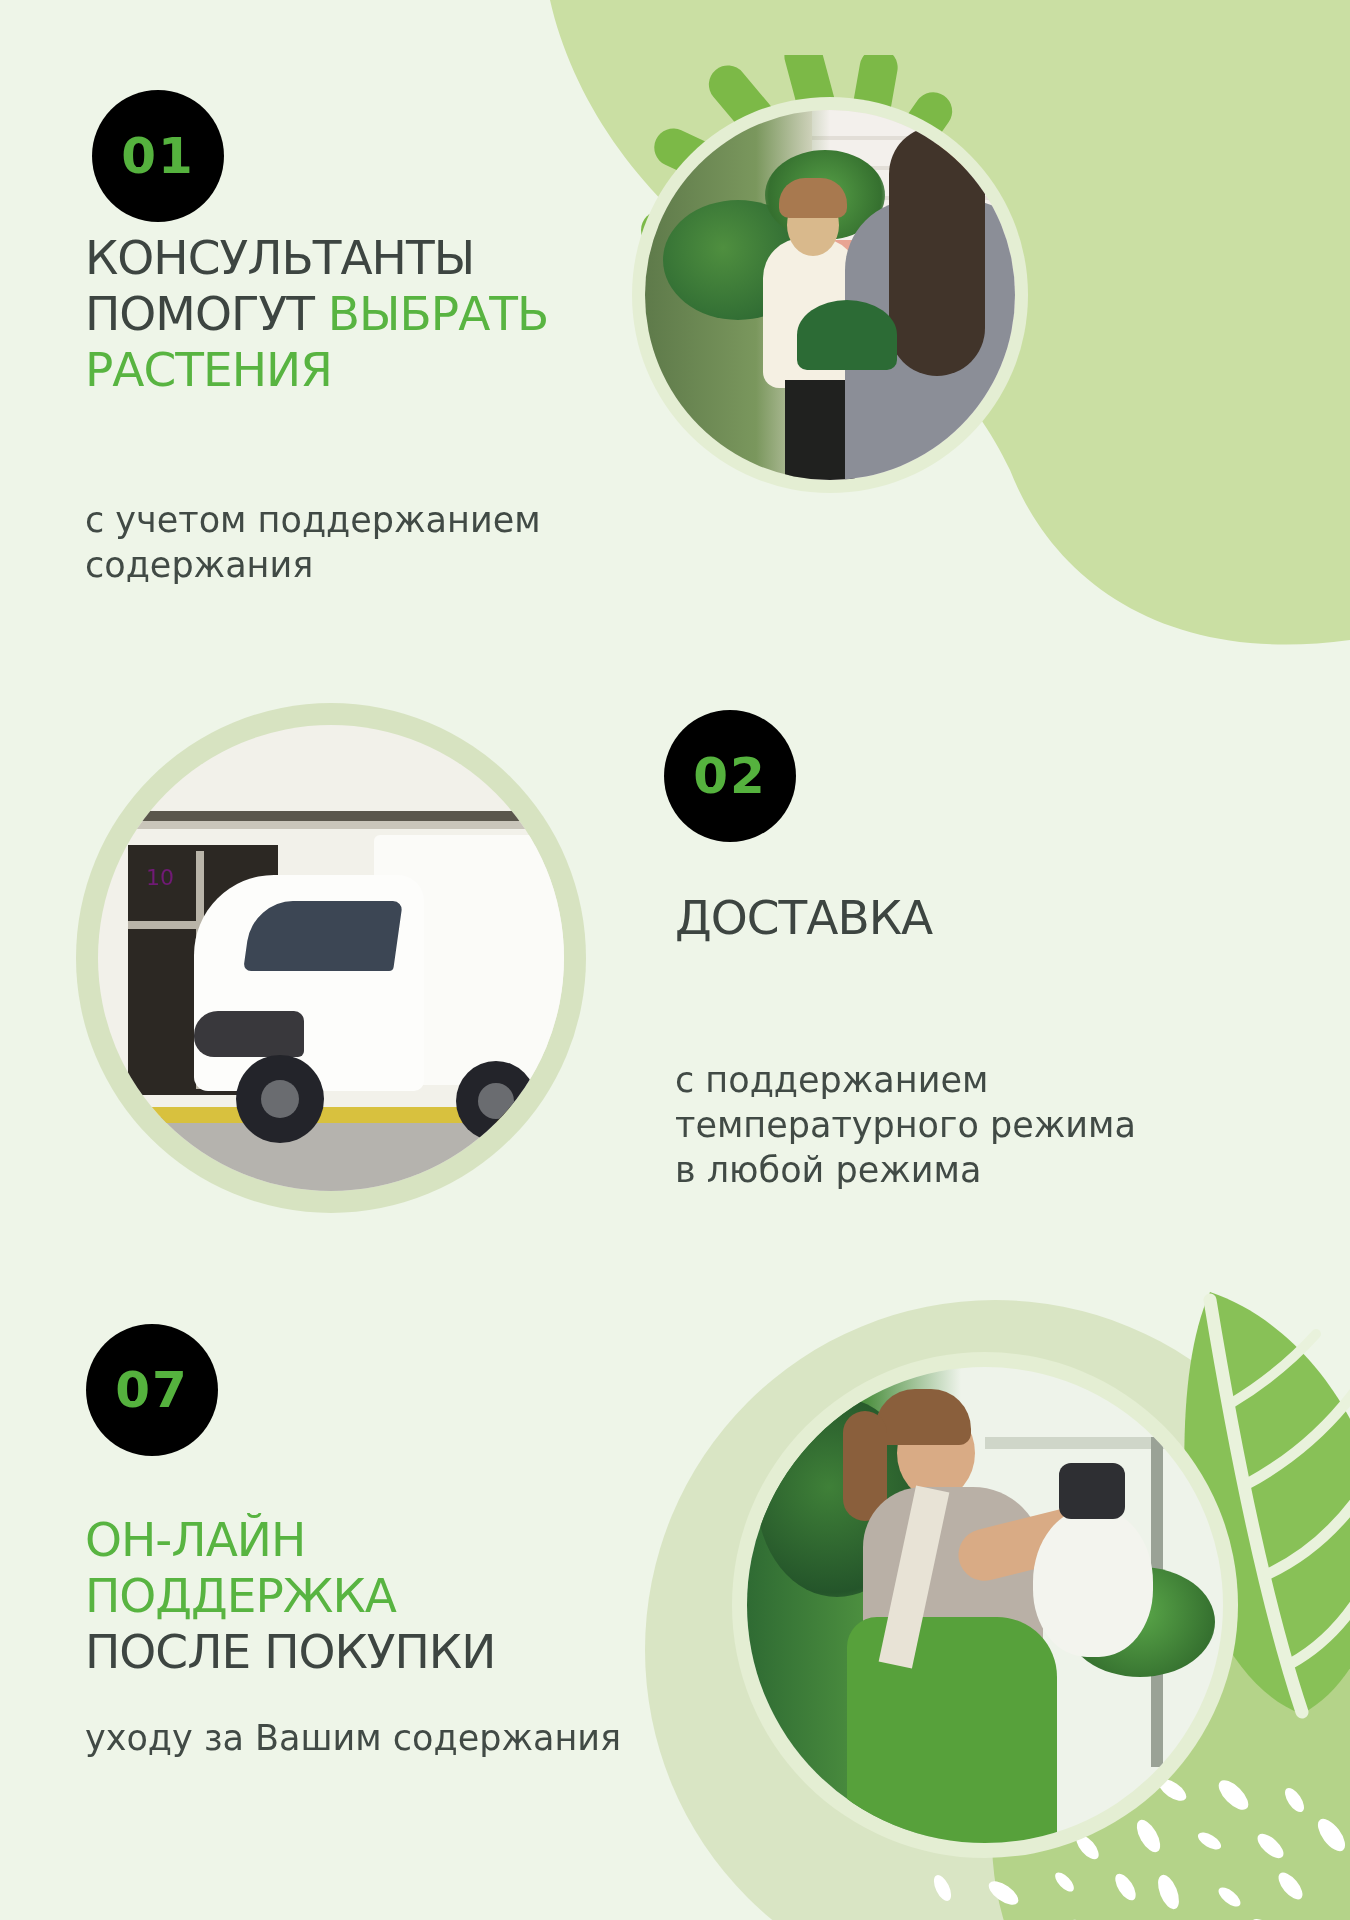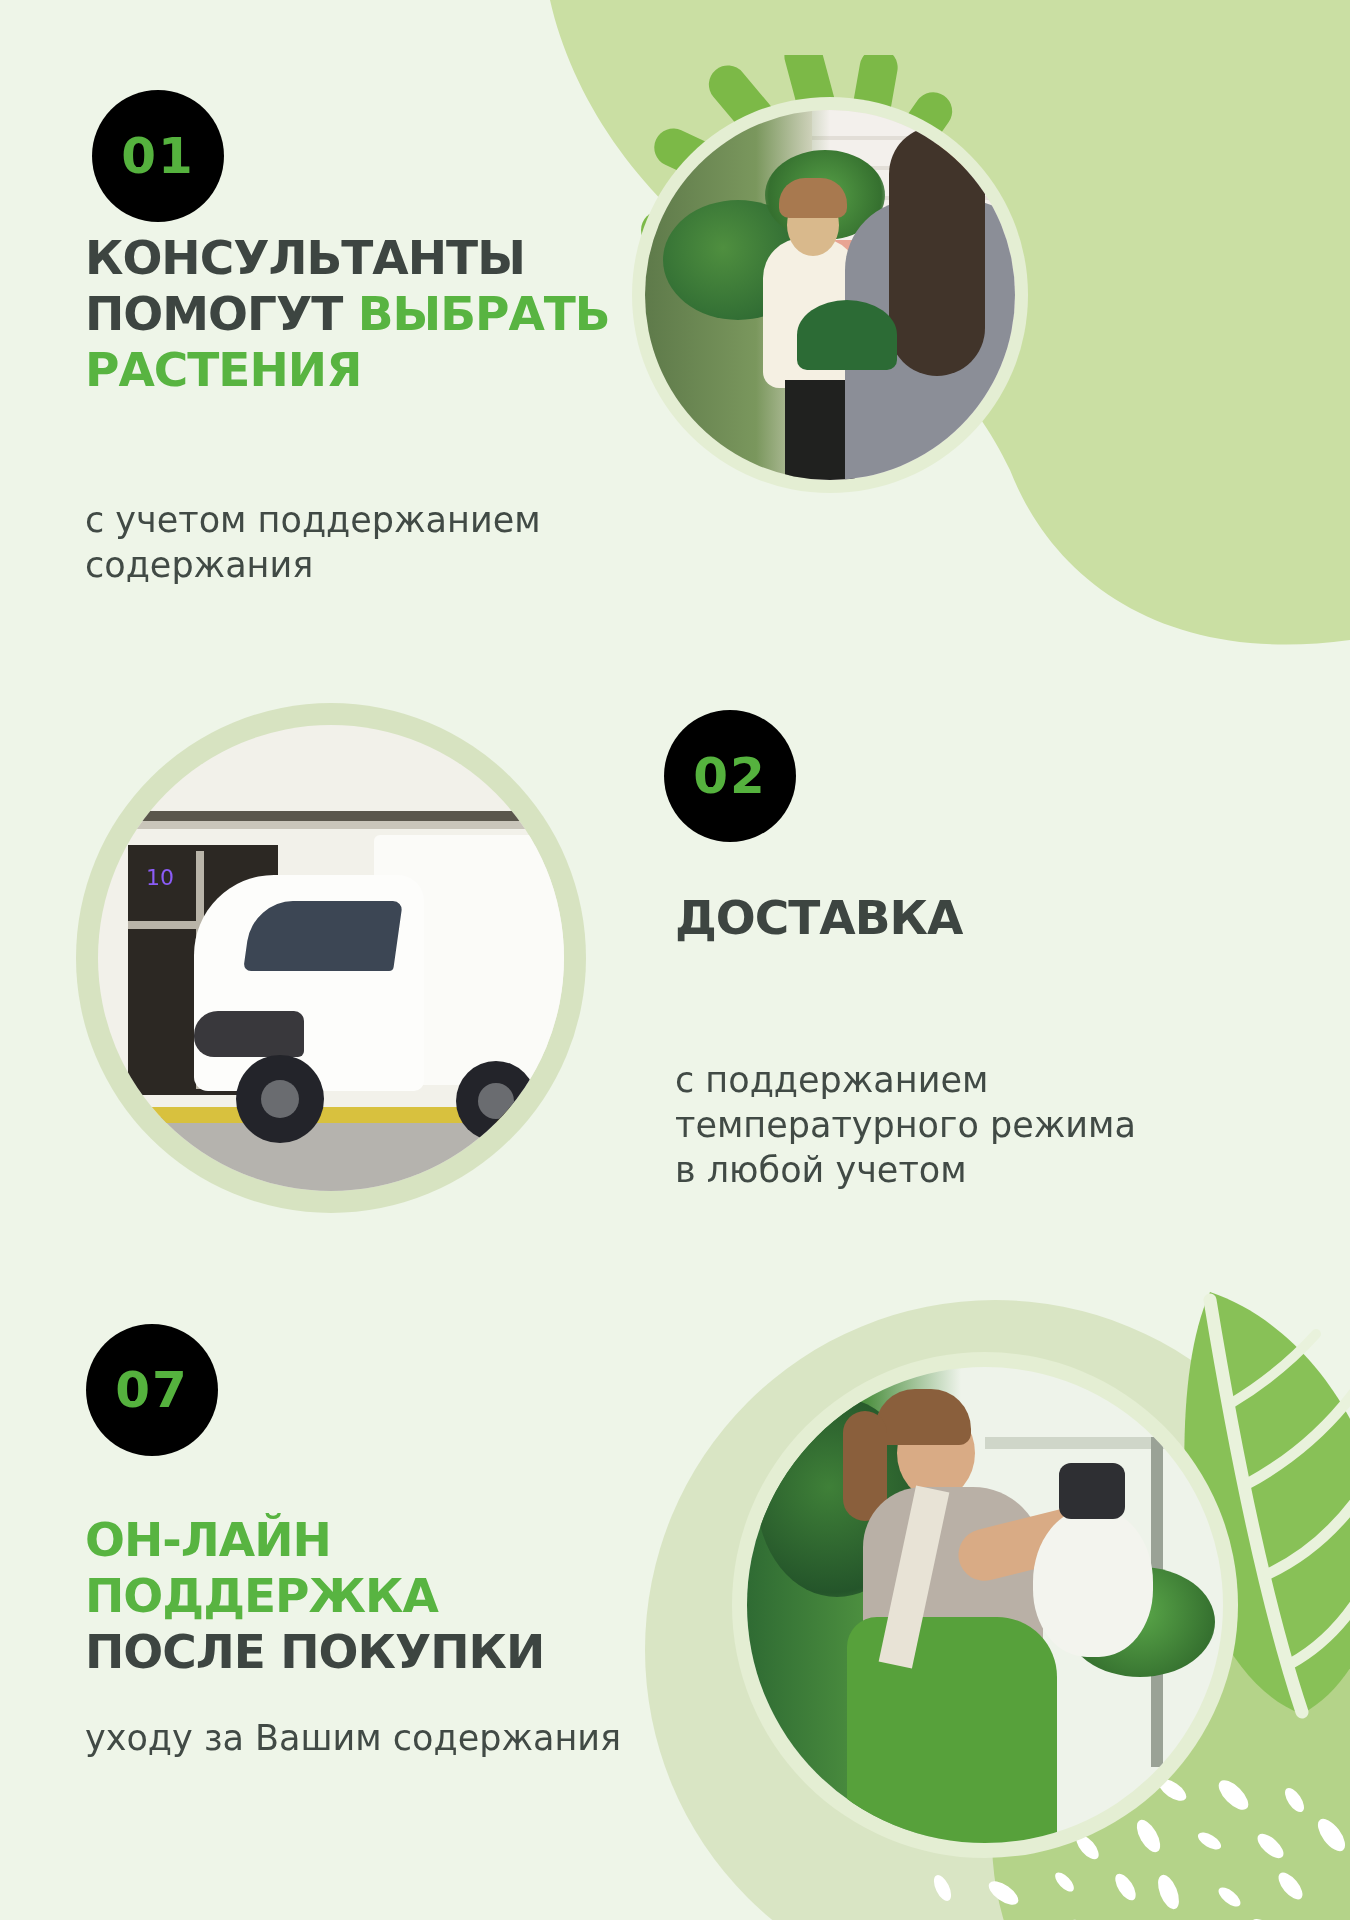--- a/index.html
+++ b/index.html
@@ -12,21 +12,21 @@
   .abs{position:absolute;}
   
   .badge{
     width:132px;height:132px;border-radius:50%;
     background:#000000;display:flex;align-items:center;justify-content:center;
   }
   .badge span{
     font-size:50px;font-weight:700;color:#55b23e;letter-spacing:2px;
   }
   
-  .title{font-size:47px;font-weight:700;line-height:56px;letter-spacing:-1px;color:#3d4541;}
+  .title{font-size:47px;font-weight:400;line-height:56px;letter-spacing:-1px;color:#3d4541;}
   .title .green{color:#58b441;}
   .title .dark{color:#3d4541;}
   .subtitle{font-size:35px;font-weight:400;line-height:45px;color:#414a45;}
   
   .ring{border-radius:50%;}
   .photo{border-radius:50%;overflow:hidden;position:absolute;}
   .photo > div{position:absolute;}
   
   .dot{position:absolute;width:17px;height:36px;background:#ffffff;border-radius:50%;}
   .leafvein{stroke:#e9f2dc;fill:none;stroke-linecap:round;}
@@ -88,21 +88,21 @@
     <div>содержания</div>
   </div>
 
   <div class="abs ring" style="left:76px;top:703px;width:510px;height:510px;background:#d7e3c1"></div>
   <div class="photo" style="left:98px;top:725px;width:466px;height:466px;background:#f2f1ea">
     <div style="left:0;top:86px;width:100%;height:10px;background:#5a564c"></div>
     <div style="left:0;top:96px;width:100%;height:8px;background:#c9c5ba"></div>
     <div style="left:30px;top:120px;width:150px;height:250px;background:#2c2823"></div>
     <div style="left:98px;top:126px;width:8px;height:238px;background:#b9b4a8"></div>
     <div style="left:30px;top:196px;width:150px;height:8px;background:#b9b4a8"></div>
-    <span style="position:absolute;left:48px;top:140px;font-size:22px;color:#8b5cf6">10</span>
+    <span style="position:absolute;left:48px;top:140px;font-size:22px;color:#701a75">10</span>
     <div style="left:0;bottom:0;width:100%;height:74px;background:#b5b3ae"></div>
     <div style="left:0;bottom:68px;width:100%;height:16px;background:#d8c13e"></div>
     <div style="right:-10px;top:110px;width:200px;height:250px;background:#fbfbf8;border-radius:6px"></div>
     <div style="left:96px;top:150px;width:230px;height:216px;background:#fdfdfb;border-radius:80px 26px 10px 14px"></div>
     <div style="left:150px;top:176px;width:150px;height:70px;background:#3c4654;border-radius:40px 10px 4px 8px;transform:skewX(-8deg)"></div>
     <div style="left:96px;top:286px;width:110px;height:46px;background:#39383c;border-radius:24px 10px 6px 20px"></div>
     <div style="left:138px;top:330px;width:88px;height:88px;background:#23242a;border-radius:50%"></div>
     <div style="left:163px;top:355px;width:38px;height:38px;background:#6a6c70;border-radius:50%"></div>
     <div style="right:28px;top:336px;width:80px;height:80px;background:#23242a;border-radius:50%"></div>
     <div style="right:50px;top:358px;width:36px;height:36px;background:#6a6c70;border-radius:50%"></div>
@@ -112,21 +112,21 @@
     <span>02</span>
   </div>
 
   <div class="abs title" style="left:675px;top:890px">
     <div><span class="dark">ДОСТАВКА</span></div>
   </div>
 
   <div class="abs subtitle" style="left:675px;top:1058px">
     <div>с поддержанием</div>
     <div>температурного режима</div>
-    <div>в любой учетом</div>
+    <div>в любой режима</div>
   </div>
 
   <div class="abs ring" style="left:645px;top:1300px;width:700px;height:700px;background:#d9e5c4"></div>
 
   <div class="abs" style="left:1000px;top:1545px;width:600px;height:640px;background:#b4d389;
        border-radius:50% 38% 45% 55% / 45% 40% 52% 48%;transform:rotate(-16deg)"></div>
 
   <svg class="abs" style="left:1150px;top:1262px" width="260" height="470" viewBox="0 0 260 470" aria-hidden="true">
     <path d="M60,30 C150,60 222,160 232,260 C240,340 210,420 152,452 C90,430 40,340 35,240 C32,150 38,80 60,30 Z" fill="#88c157"></path>
     <path d="M152,450 C122,360 90,220 60,38" class="leafvein" stroke-width="13"></path>

